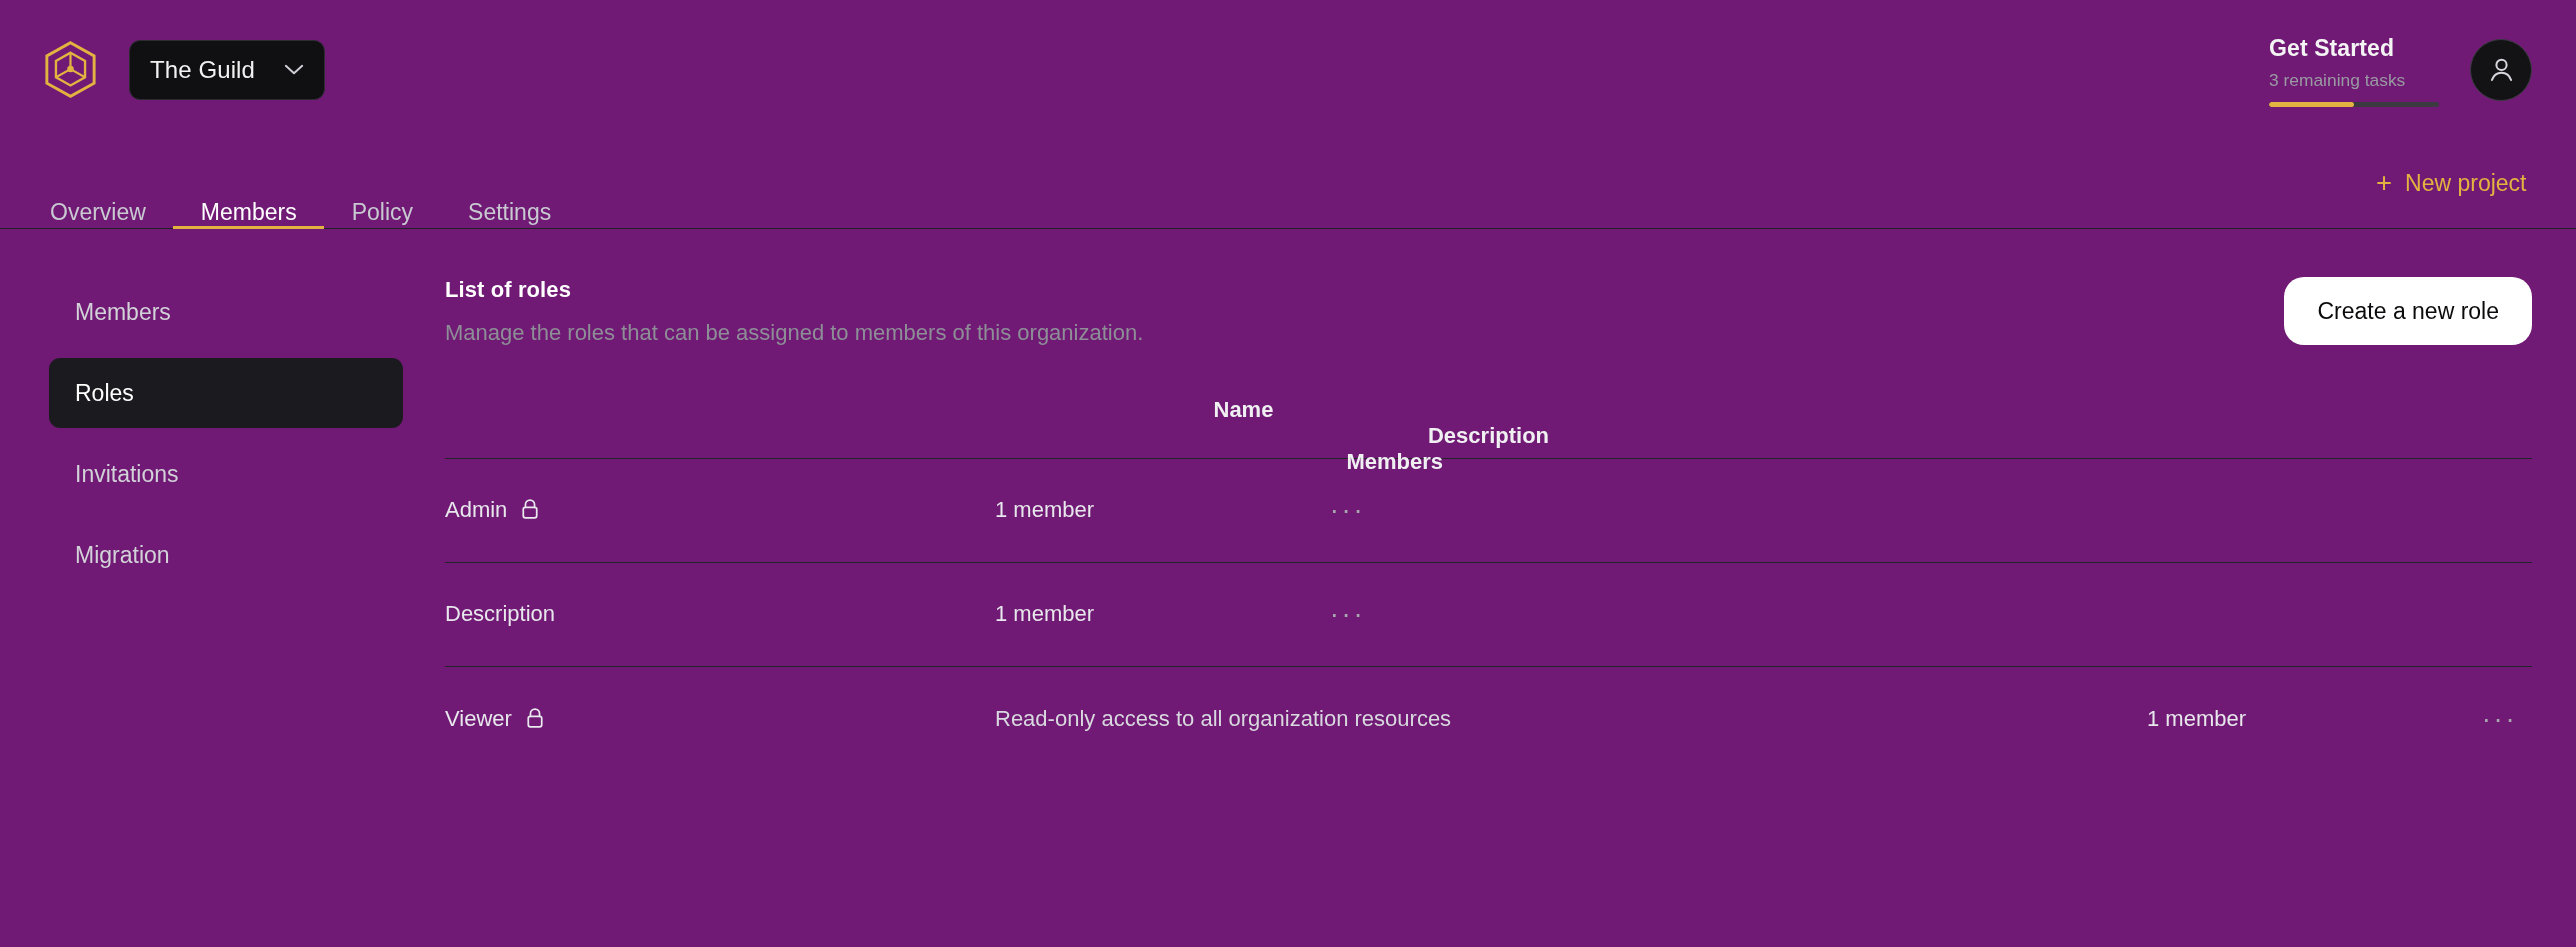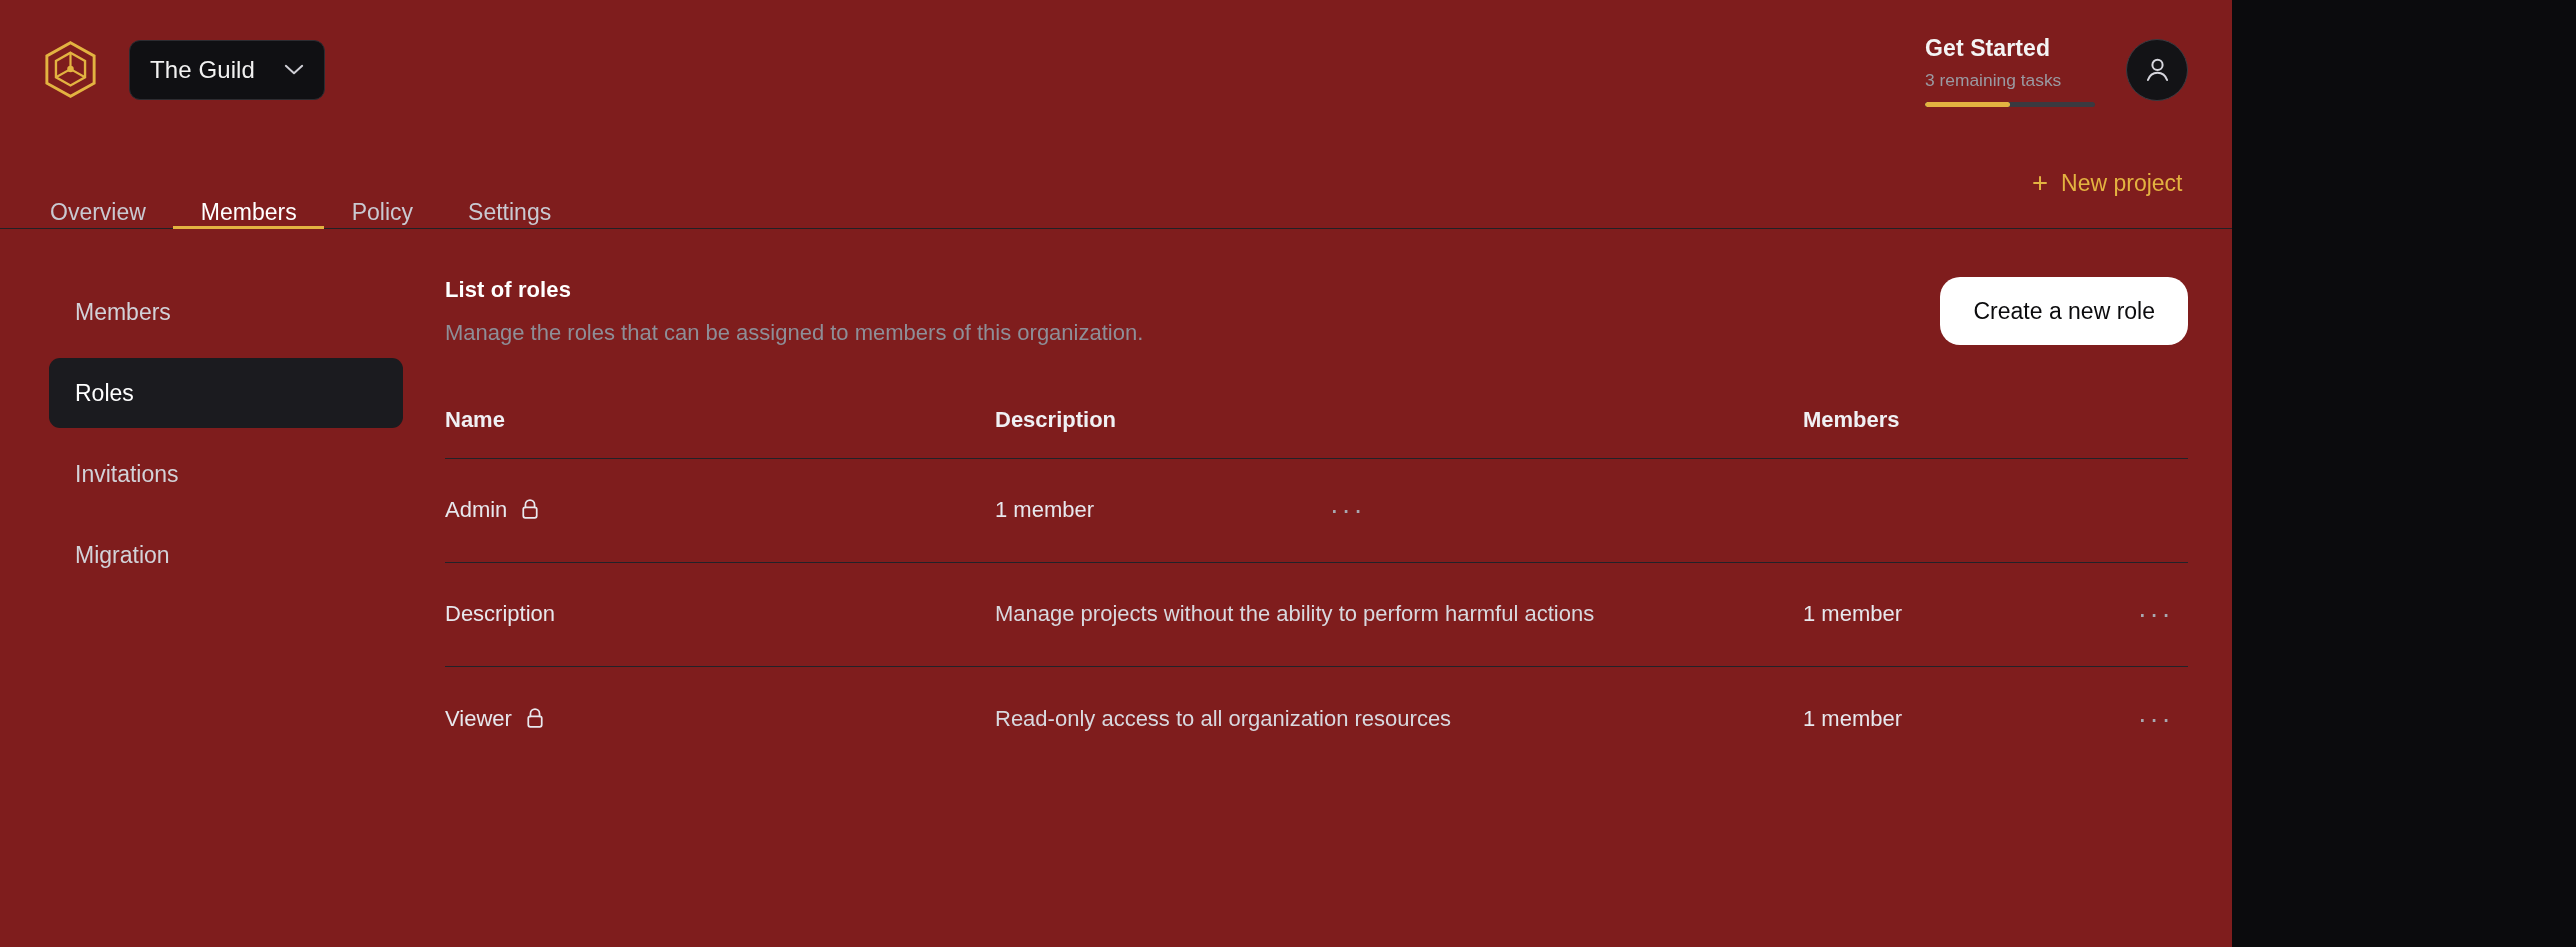--- a/index.html
+++ b/index.html
@@ -5,25 +5,25 @@
   * { box-sizing: border-box; margin: 0; padding: 0; }
   html, body {
     width: 2576px;
     height: 947px;
     background: #0b0b0d;
     font-family: "Liberation Sans", sans-serif;
     color: #ffffff;
     overflow: hidden;
   }
   .app {
-    width: 2232px;
+    width: 2576px;
     height: 947px;
     display: flex;
     flex-direction: column;
-    background: #7f1d1d;
+    background: #701a75;
   }
 
   
   .topbar {
     height: 139px;
     display: flex;
     align-items: center;
     padding: 0 44px 0 37px;
     flex-shrink: 0;
   }
@@ -219,20 +219,21 @@
     width: 100%;
   }
   .row {
     display: flex;
     align-items: center;
     border-bottom: 0.9px solid #222228;
   }
   .row.header {
     height: 62px;
     padding-bottom: 14.7px;
+    flex-direction: column;
   }
   .row.data {
     height: 104px;
   }
   .row.last { border-bottom: none; }
   .col-name {
     width: 550px;
     flex-shrink: 0;
     display: flex;
     align-items: center;
@@ -388,21 +389,20 @@
               </div>
               <div class="col-members td members">1 member</div>
               <div class="col-actions">
                 <span class="dots">···</span>
               </div>
             </div>
             <div class="row data">
               <div class="col-name">
                 <span class="td">Description</span>
               </div>
-              <div class="col-desc td desc">Manage projects without the ability to perform harmful actions</div>
               <div class="col-members td members">1 member</div>
               <div class="col-actions">
                 <span class="dots">···</span>
               </div>
             </div>
             <div class="row data last">
               <div class="col-name">
                 <span class="td">Viewer</span>
                 <span class="lock-icon">
                   <svg width="20" height="22" viewBox="0 0 22 24" fill="none">

